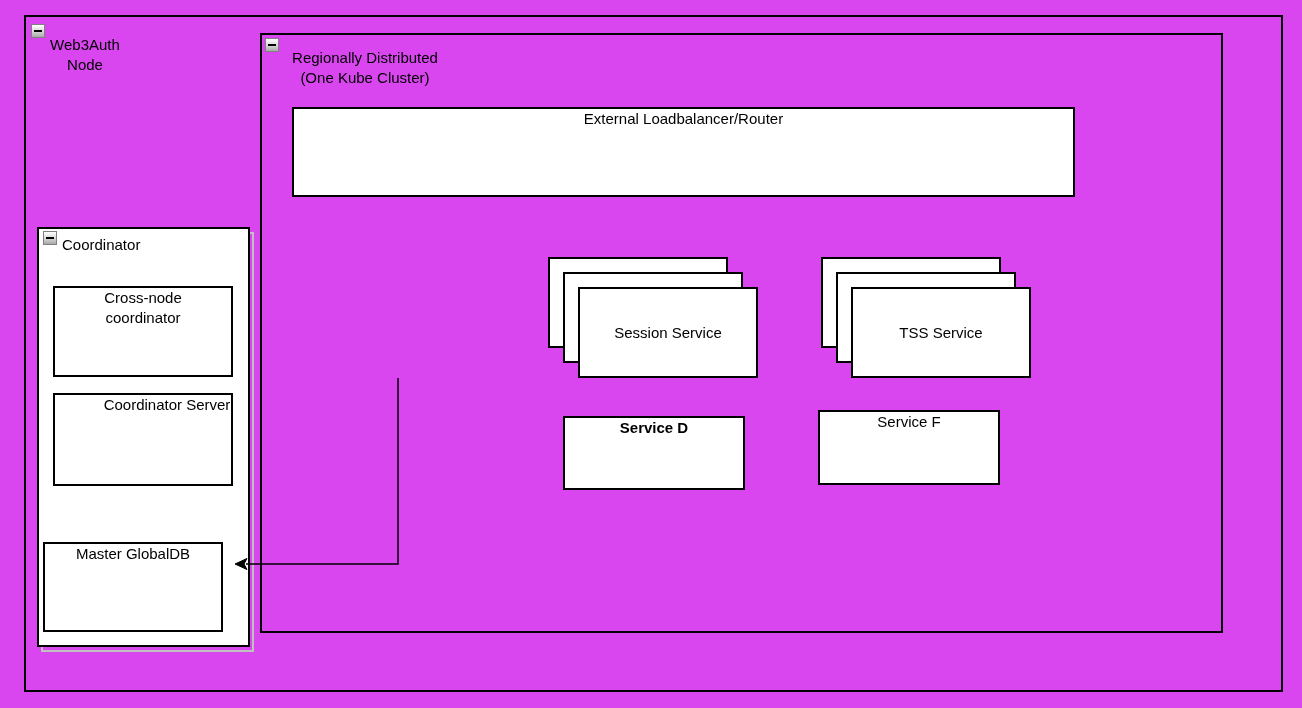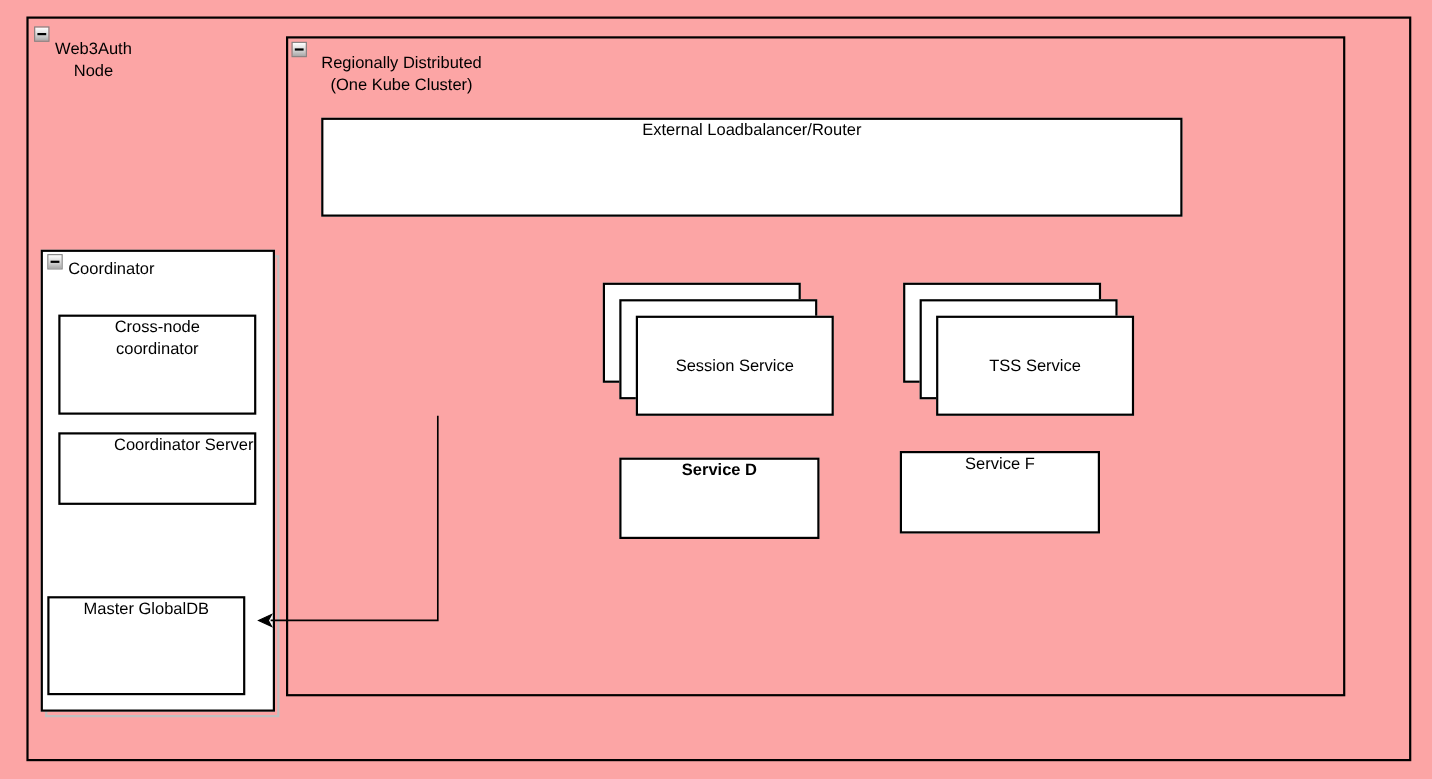--- a/index.html
+++ b/index.html
@@ -1,17 +1,17 @@
 <!DOCTYPE html>
 <html><head>
 <meta charset="utf-8">
 <style>
   html,body{margin:0;padding:0;background:#ffffff;}
   #canvas{
-    position:relative;width:1302px;height:708px;background:#fca5a5;overflow:hidden;
+    position:relative;width:1302px;height:708px;background:#d946ef;overflow:hidden;
     font-family:"Liberation Sans","DejaVu Sans",sans-serif;font-size:15px;line-height:20px;color:#000;
   }
   .rect{position:absolute;box-sizing:border-box;border:2px solid #000;background:#fff;}
   .container{position:absolute;box-sizing:border-box;border:2px solid #000;background:transparent;}
   .shadow-rect{position:absolute;box-sizing:border-box;border:2px solid #c0c0c0;background:transparent;}
   .node{display:flex;align-items:flex-start;justify-content:center;text-align:center;}
   .lbl{white-space:pre-line;}
   .free-lbl{position:absolute;text-align:center;white-space:pre-line;}
   .collapse-btn{
     position:absolute;width:14px;height:14px;box-sizing:border-box;
@@ -79,21 +79,21 @@
   <div class="collapse-btn" style="left:43px;top:231px;">
     <span class="minus-bar"></span>
   </div>
   <div class="free-lbl" style="left:62px;top:235px;text-align:left;">Coordinator</div>
 
   <div class="rect node" style="left:53px;top:286px;width:180px;height:91px;">
     <span class="lbl">Cross-node
 coordinator</span>
   </div>
 
-  <div class="rect node" style="left:53px;top:393px;width:180px;height:66px;padding-left:48px;">
+  <div class="rect node" style="left:53px;top:393px;width:180px;height:93px;padding-left:48px;">
     <span class="lbl">Coordinator Server</span>
   </div>
 
   <div class="rect node" style="left:43px;top:542px;width:180px;height:90px;">
     <span class="lbl">Master GlobalDB</span>
   </div>
 
   <svg class="edges" width="1302" height="708" viewBox="0 0 1302 708">
     <g>
       <polyline points="398,378 398,564 246,564" fill="none" stroke="#000000" stroke-width="1.5"></polyline>

